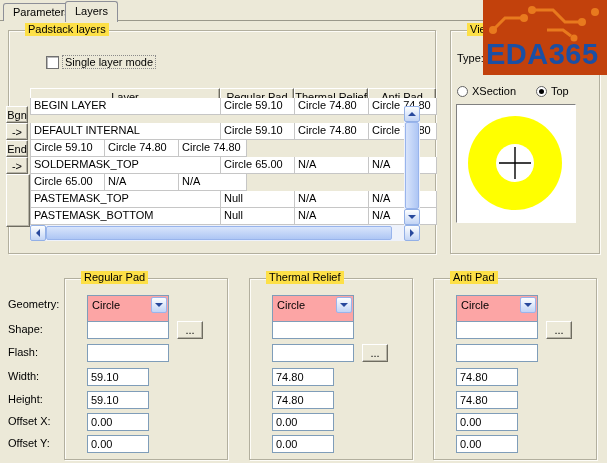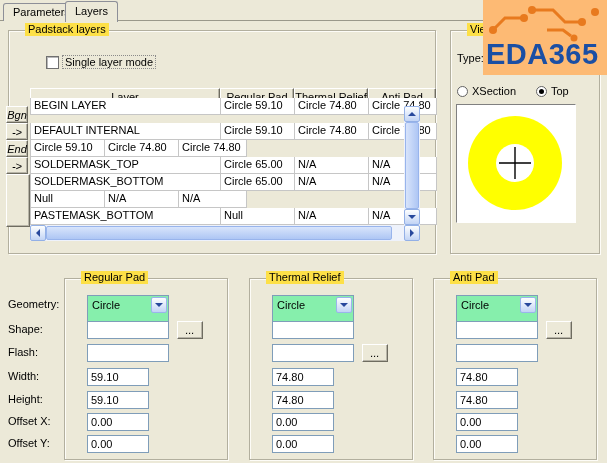--- a/index.html
+++ b/index.html
@@ -18,37 +18,37 @@
 
   
   .groupbox{position:absolute;border:1px solid #b2af9e;box-shadow:1px 1px 0 #fdfcf7, inset 1px 1px 0 #fdfcf7}
   .group-title{position:absolute;top:-8px;left:16px;background:#fde047;padding:0 3px;line-height:13px;white-space:nowrap}
 
   
   .btn3d{
     position:absolute;background:#ece9d8;border:1px solid;border-color:#fff #6e6c60 #6e6c60 #fff;
     box-shadow:inset -1px -1px 0 #b7b4a7;
     font-family:"Liberation Sans",sans-serif;font-size:11px;text-align:center;line-height:14px;
-    padding:0;cursor:default;color:#000;font-style:italic;
+    padding:0;cursor:default;color:#000;
   }
 
   
   .thead{position:absolute;left:30px;top:88px;display:flex}
   .hdr{background:#ece9d8;border:1px solid;border-color:#fff #6e6c60 #6e6c60 #fff;
        box-shadow:inset -1px -1px 0 #b7b4a7;height:18px;line-height:16px;text-align:center;
        box-sizing:border-box;white-space:nowrap;overflow:hidden}
   .trow{position:absolute;display:flex;left:30px;height:17px;border-left:1px solid #c6c6c6}
   .cell{background:#fff;border-right:1px solid #c6c6c6;border-bottom:1px solid #c6c6c6;
         box-sizing:border-box;height:17px;line-height:15px;padding:0 3px;white-space:nowrap;overflow:hidden}
   .c0{width:190px}.c1{width:74px}.c2{width:74px}.c3{width:68px}
 
   
   .xp-input{position:absolute;border:1px solid #7f9db9;background:#fff;height:18px;box-sizing:border-box;
             font-family:"Liberation Sans",sans-serif;font-size:11px;padding:1px 3px;margin:0}
-  .dropdown{position:absolute;height:29px;border:1px solid #7f9db9;background:#86efac;box-sizing:border-box}
+  .dropdown{position:absolute;height:29px;border:1px solid #7f9db9;background:#fca5a5;box-sizing:border-box}
   .dd-text{position:absolute;left:4px;top:2px;line-height:14px}
   .dd-btn{position:absolute;right:1px;top:1px;width:16px;height:16px;
           background:linear-gradient(#fdfefe,#c2d4f5);border:1px solid #9ab4ec;border-radius:2px;
           display:flex;align-items:center;justify-content:center;box-sizing:border-box}
 
   
   .tri-down{width:0;height:0;border-left:4px solid transparent;border-right:4px solid transparent;border-top:4px solid #27489c}
   .tri-up{width:0;height:0;border-left:4px solid transparent;border-right:4px solid transparent;border-bottom:4px solid #27489c}
   .tri-left{width:0;height:0;border-top:4px solid transparent;border-bottom:4px solid transparent;border-right:4px solid #27489c}
   .tri-right{width:0;height:0;border-top:4px solid transparent;border-bottom:4px solid transparent;border-left:4px solid #27489c}
@@ -67,21 +67,21 @@
   .checkbox{position:absolute;width:13px;height:13px;background:#fff;border:1px solid #707070;
             box-shadow:inset 1px 1px 0 #b8b8b8;box-sizing:border-box}
   .focus-label{outline:1px dotted #8a8a8a;padding:0 2px}
   .radio{display:inline-block;width:11px;height:11px;border:1px solid #636363;border-radius:50%;
          background:#fff;vertical-align:-2px;margin-right:4px;position:relative;box-sizing:border-box}
   .radio.checked::after{content:"";position:absolute;left:2px;top:2px;width:5px;height:5px;border-radius:50%;background:#000}
 
   .preview{position:absolute;left:456px;top:104px;width:120px;height:119px;background:#fff;
            border:1px solid;border-color:#808080 #fff #fff #808080;box-sizing:border-box}
 
-  .logo{position:absolute;left:483px;top:0;width:124px;height:75px;background:#fdba74;z-index:5}
+  .logo{position:absolute;left:483px;top:0;width:124px;height:75px;background:#c2410c;z-index:5}
 
   .field-label{position:absolute;left:8px;white-space:nowrap}
 </style>
 </head>
 <body>
 
 <div class="tabline"></div>
 <div class="tab" style="left:3px">Parameters</div>
 <div class="tab active" style="left:65px">Layers</div>
 
@@ -122,26 +122,26 @@
   <div class="cell c2">Circle 74.80</div>
   <div class="cell c3">Circle 74.80</div>
 </div>
 <div class="trow" style="top:157px">
   <div class="cell c0">SOLDERMASK_TOP</div>
   <div class="cell c1">Circle 65.00</div>
   <div class="cell c2">N/A</div>
   <div class="cell c3">N/A</div>
 </div>
 <div class="trow" style="top:174px">
-  <div class="cell c0">SOLDERMASK_BOTTOM</div>
   <div class="cell c1">Circle 65.00</div>
   <div class="cell c2">N/A</div>
   <div class="cell c3">N/A</div>
 </div>
 <div class="trow" style="top:191px">
+  <div class="cell c0">PASTEMASK_TOP</div>
   <div class="cell c1">Null</div>
   <div class="cell c2">N/A</div>
   <div class="cell c3">N/A</div>
 </div>
 <div class="trow" style="top:208px">
   <div class="cell c0">PASTEMASK_BOTTOM</div>
   <div class="cell c1">Null</div>
   <div class="cell c2">N/A</div>
   <div class="cell c3">N/A</div>
 </div>

